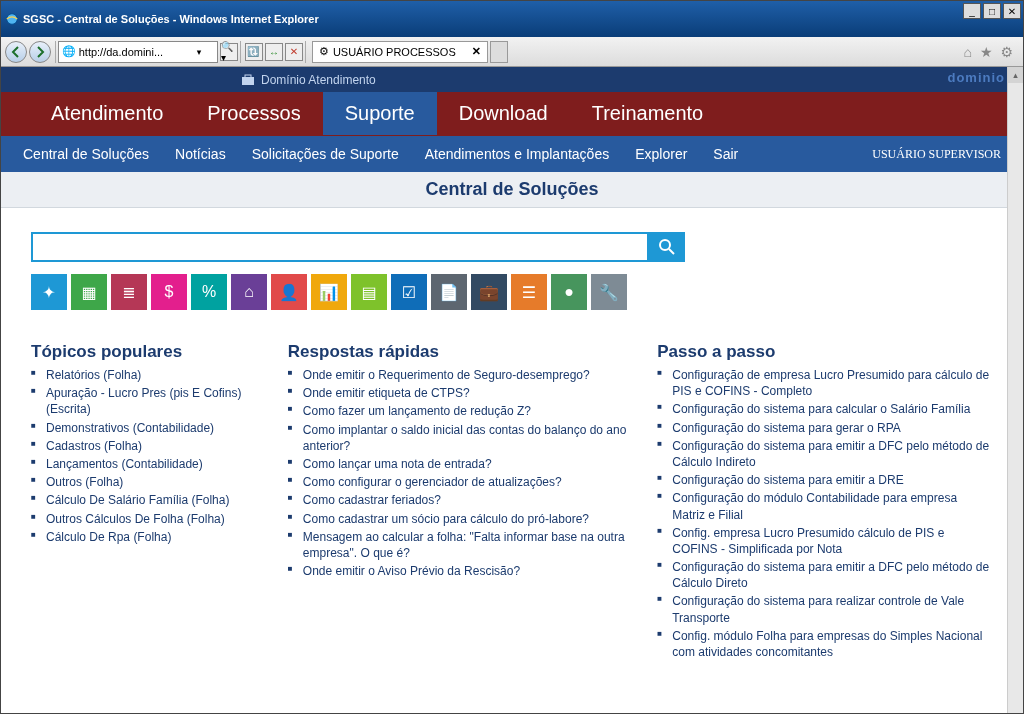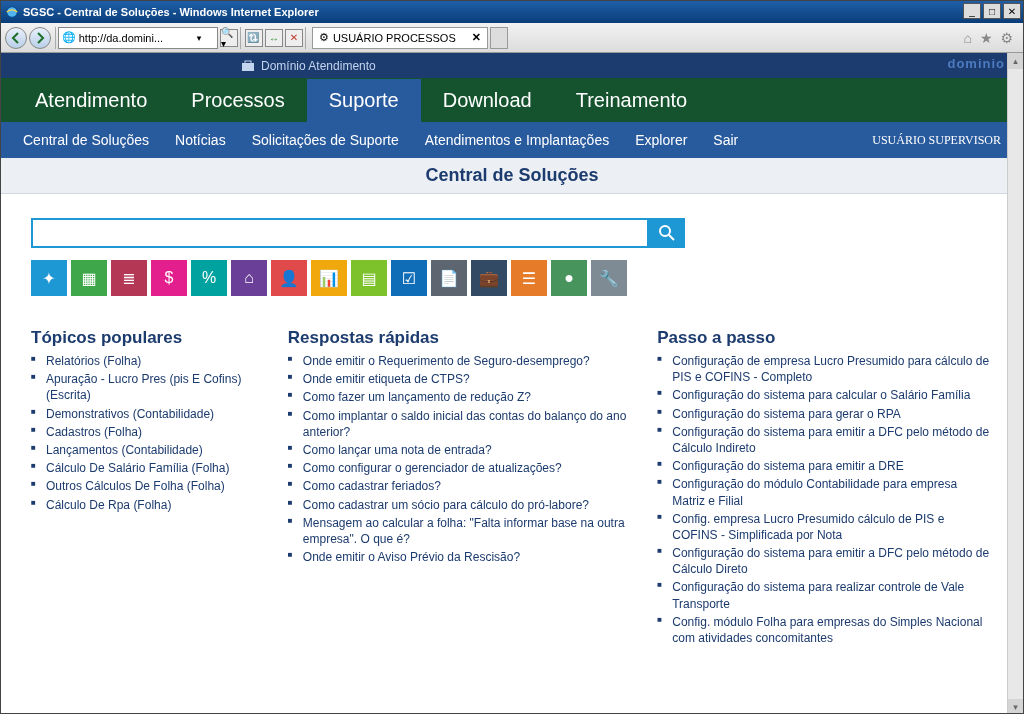--- a/index.html
+++ b/index.html
@@ -1,19 +1,19 @@
 <!DOCTYPE html>
 <html><head>
 <meta charset="utf-8">
 <style>
 * { margin: 0; padding: 0; box-sizing: border-box; font-family: "Segoe UI", Tahoma, sans-serif; }
 body { width: 1024px; height: 714px; overflow: hidden; background: #fff; border: 1px solid #444; }
 
 
-.titlebar { height: 22px; background: linear-gradient(#1f5fa8,#0a3d78); color: #fff; font-size: 11px; font-weight: bold; display: flex; align-items: center; padding: 0 4px; position: relative; }
+.titlebar { height: 36px; background: linear-gradient(#1f5fa8,#0a3d78); color: #fff; font-size: 11px; font-weight: bold; display: flex; align-items: center; padding: 0 4px; position: relative; }
 .titlebar .ie-icon { width: 14px; height: 14px; margin-right: 4px; }
 .titlebar .win-controls { position: absolute; right: 2px; top: 2px; display: flex; gap: 2px; }
 .titlebar .win-controls button { width: 18px; height: 16px; font-size: 10px; border: 1px solid #555; background: #ddd; cursor: pointer; display:flex; align-items:center; justify-content:center; }
 
 
 .toolbar { height: 30px; background: linear-gradient(#f2f2f2,#dcdcdc); border-bottom: 1px solid #999; display: flex; align-items: center; padding: 0 4px; font-size: 11px; }
 .navbtn { width: 22px; height: 22px; border-radius: 50%; border: 1px solid #888; background: linear-gradient(#e8f0fa,#b8cfe8); display: flex; align-items: center; justify-content: center; font-size: 12px; color: #076; cursor: pointer; margin-right: 2px; }
 .vdiv { width: 1px; height: 22px; background: #aaa; margin: 0 2px; }
 .urlbox { display: flex; align-items: center; border: 1px solid #888; background: #fff; height: 22px; width: 160px; padding: 0 3px; font-size: 11px; }
 .urlbox .globe { margin-right: 3px; }
@@ -24,21 +24,21 @@
 .newtab { width: 18px; height: 22px; border: 1px solid #999; background: #ddd; margin-left: 2px; cursor:pointer; }
 .toolbar .right-icons { margin-left: auto; display: flex; gap: 8px; color: #888; font-size: 14px; padding-right: 6px; }
 
 
 .page { height: calc(714px - 22px - 30px); overflow: hidden; position: relative; background:#fff; }
 
 .topband { height: 25px; background: #1c3b6e; color: #c2d4ee; font-size: 12px; display: flex; align-items: center; padding-left: 240px; position: relative; }
 .topband .briefcase { margin-right: 6px; }
 .topband .brand { position: absolute; right: 18px; top: 3px; font-weight: bold; font-size: 13px; color: #4c7bc0; letter-spacing: 1px; }
 
-.mainmenu { height: 44px; background: #14532d; display: flex; align-items: center; padding-left: 12px; font-size: 20px; color: #fff; }
+.mainmenu { height: 44px; background: #7f1d1d; display: flex; align-items: flex-start; padding-left: 28px; font-size: 20px; color: #fff; }
 .mainmenu .mitem { padding: 10px 22px; cursor: pointer; font-weight: 300; }
 .mainmenu .mitem.active { background: #285a9e; }
 
 .submenu { height: 36px; background: #285a9e; display: flex; align-items: center; padding: 0 22px; font-size: 14px; color: #fff; font-weight: 400; }
 .submenu .sitem { margin-right: 26px; cursor: pointer; }
 .submenu .user { margin-left: auto; font-size: 12px; font-family: Liberation Serif, serif; }
 
 .pageheader { height: 36px; background: #eceff3; border-bottom: 1px solid #d2d8de; display:flex; align-items:center; justify-content:center; color: #1c3b6e; font-size: 18px; font-weight: 600; }
 
 .content { padding: 14px 30px; }
@@ -186,20 +186,21 @@
 
     <div class="cols">
       <div class="col col1">
         <h3>Tópicos populares</h3>
         <ul id="list-topicos">
             <li><a>Relatórios (Folha)</a></li>
             <li><a>Apuração - Lucro Pres (pis E Cofins) (Escrita)</a></li>
             <li><a>Demonstrativos (Contabilidade)</a></li>
             <li><a>Cadastros (Folha)</a></li>
             <li><a>Lançamentos (Contabilidade)</a></li>
+            <li><a>Outros (Folha)</a></li>
             <li><a>Cálculo De Salário Família (Folha)</a></li>
             <li><a>Outros Cálculos De Folha (Folha)</a></li>
             <li><a>Cálculo De Rpa (Folha)</a></li>
           </ul>
       </div>
       <div class="col col2">
         <h3>Respostas rápidas</h3>
         <ul id="list-respostas">
             <li><a>Onde emitir o Requerimento de Seguro-desemprego?</a></li>
             <li><a>Onde emitir etiqueta de CTPS?</a></li>

